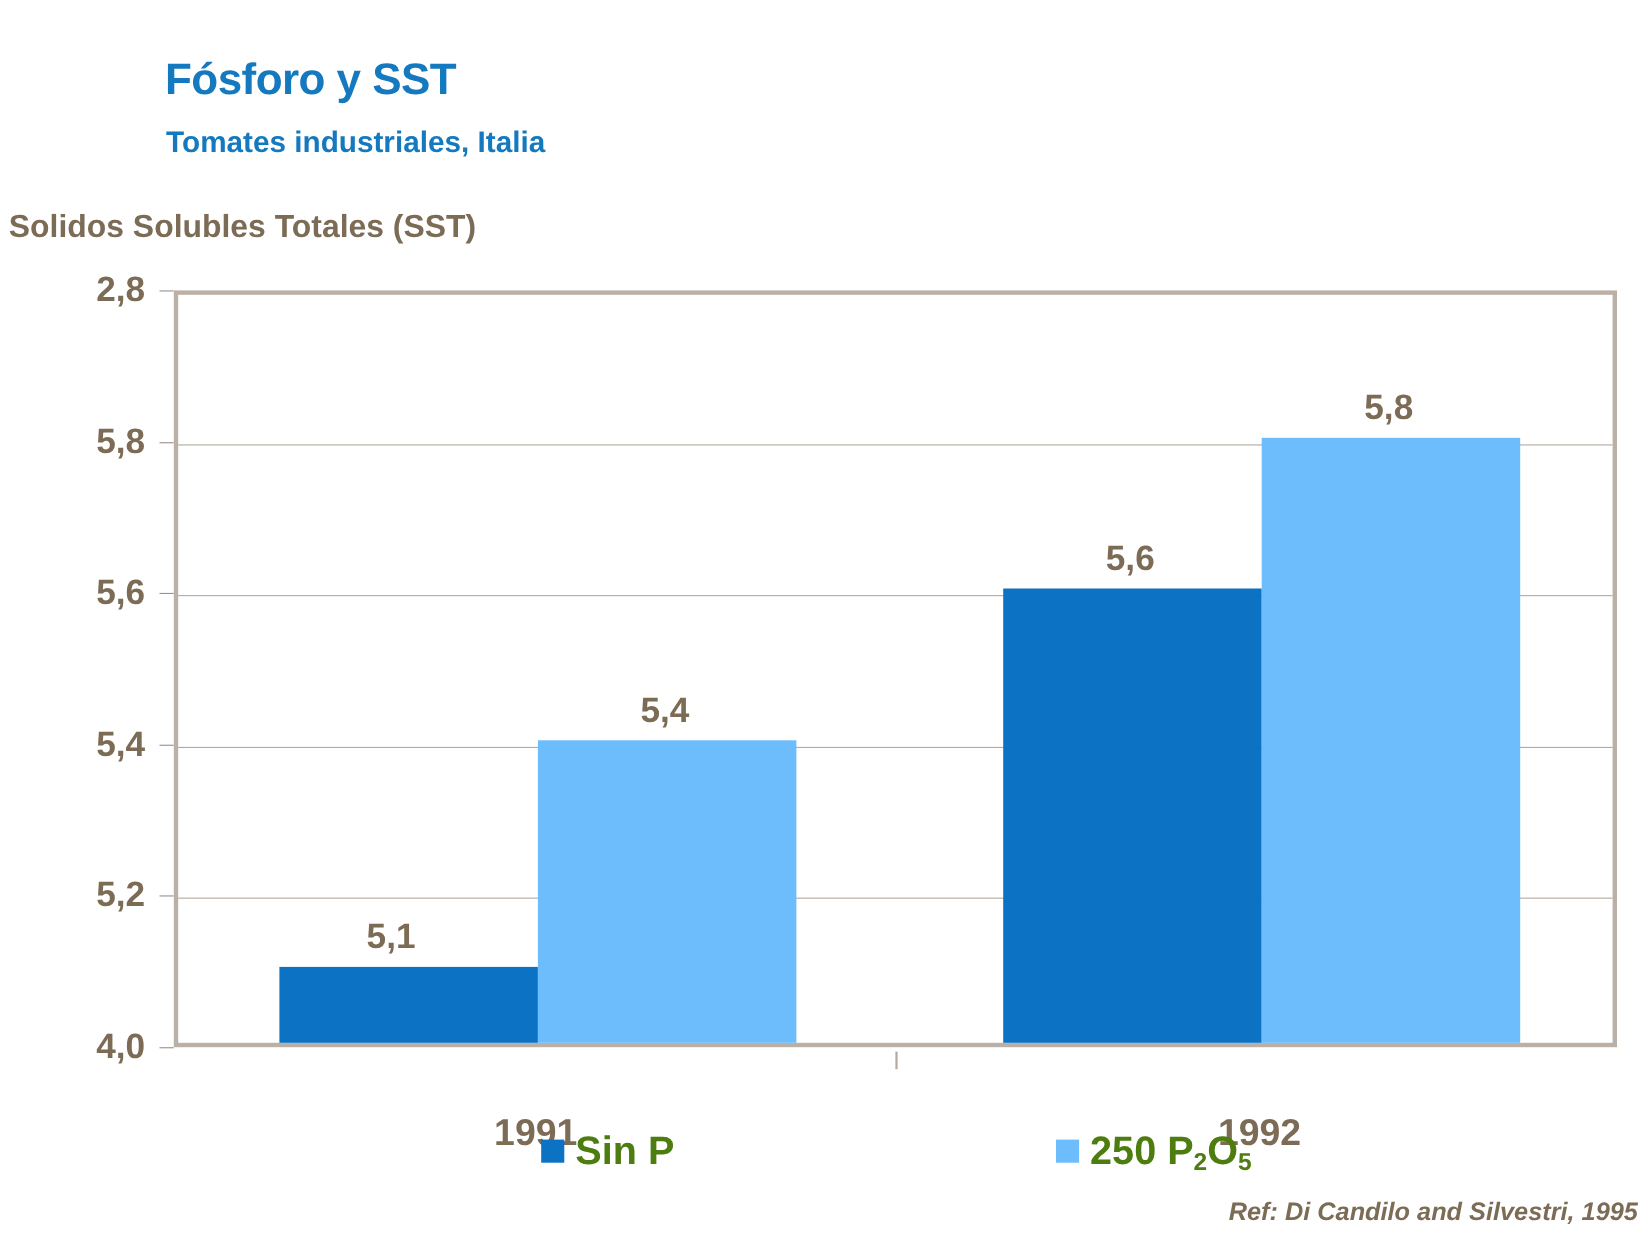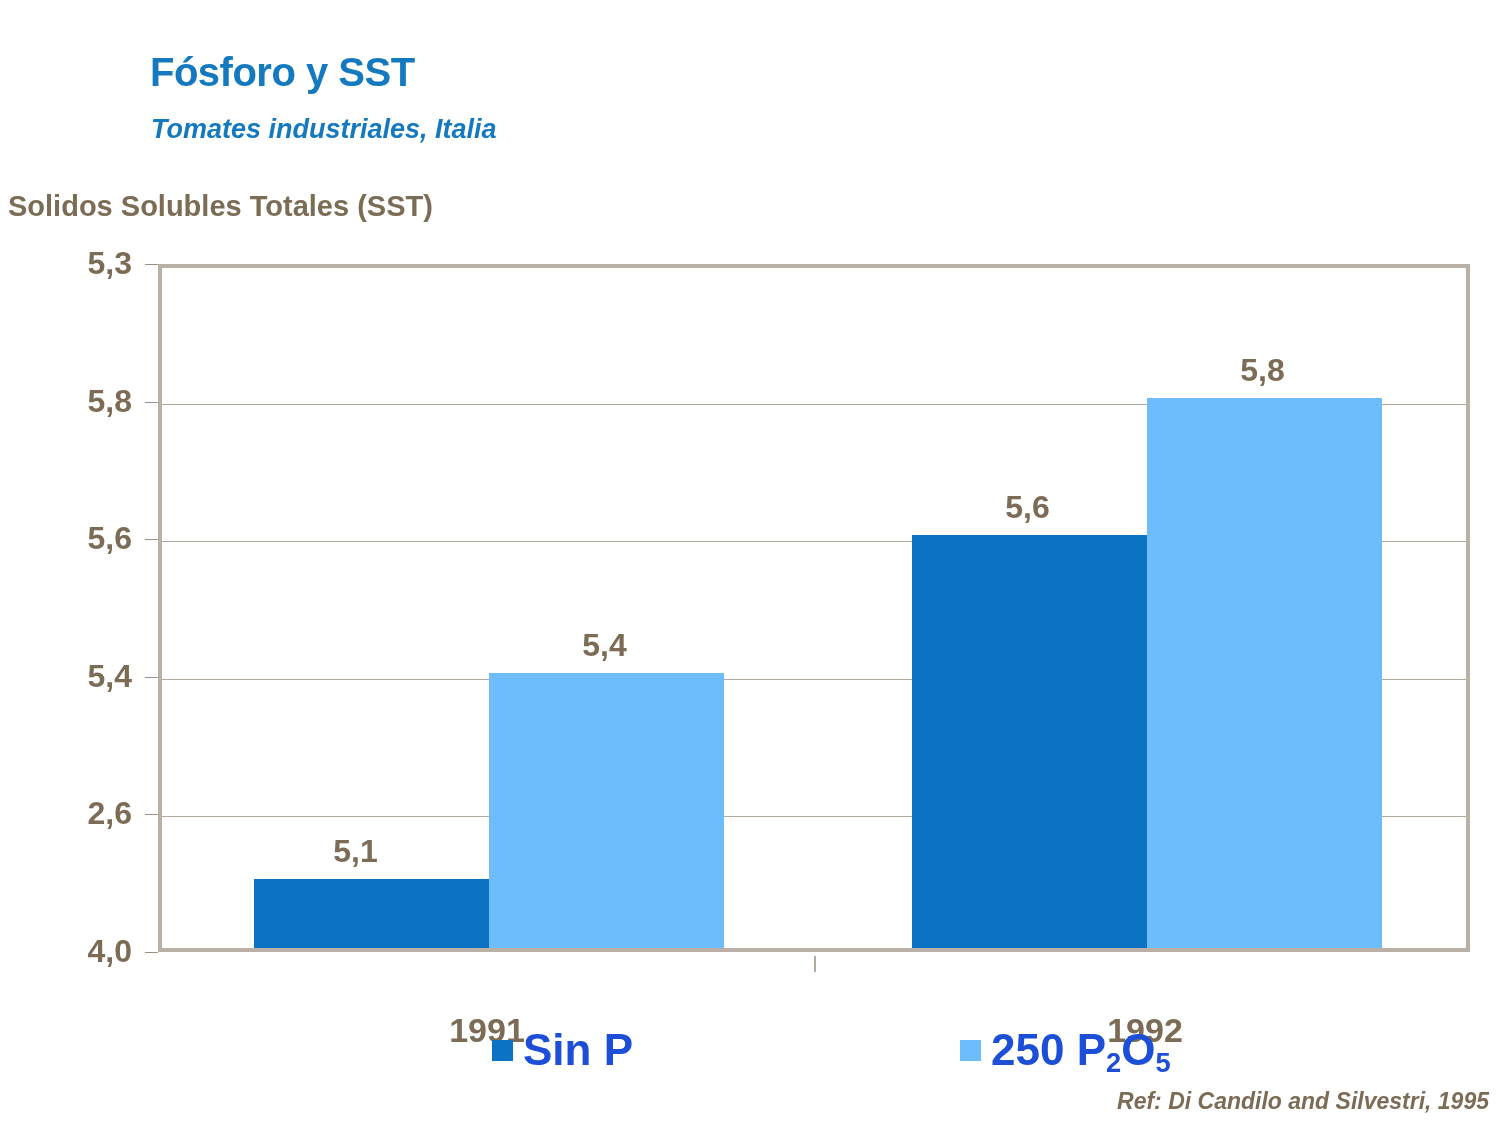--- a/index.html
+++ b/index.html
@@ -28,21 +28,20 @@
     white-space: nowrap;
   }
   #chart-subtitle {
     position: absolute;
     left: 151px;
     top: 114px;
     font-size: 27px;
     font-weight: bold;
     color: #1479BE;
     white-space: nowrap;
-    font-style: italic;
   }
   #axis-title {
     position: absolute;
     left: 8px;
     top: 190px;
     font-size: 29px;
     font-weight: bold;
     color: #7C6C56;
     white-space: nowrap;
   }
@@ -136,23 +135,23 @@
     gap: 10px;
     white-space: nowrap;
   }
   .legend-swatch {
     width: 21px;
     height: 21px;
     flex: 0 0 auto;
     display: inline-block;
   }
   .legend-label {
-    font-size: 44px;
-    font-weight: bold;
-    color: #1d4ed8;
+    font-size: 36px;
+    font-weight: bold;
+    color: #4d7c0f;
     line-height: 1;
   }
   .legend-label sub {
     font-size: 0.62em;
     vertical-align: baseline;
     position: relative;
     top: 0.26em;
   }
 
   
@@ -171,29 +170,29 @@
 <body>
 
 <div id="chart-title">Fósforo y SST</div>
 
 <div id="chart-subtitle">Tomates industriales,  Italia</div>
 
 <div id="axis-title">Solidos Solubles Totales (SST)</div>
 
 <div id="y-axis">
     <div class="ytick-mark" style="top: 264px;"></div>
-    <div class="ytick-label" style="top: 247px;">5,3</div>
+    <div class="ytick-label" style="top: 247px;">2,8</div>
     <div class="ytick-mark" style="top: 401.6px;"></div>
     <div class="ytick-label" style="top: 384.6px;">5,8</div>
     <div class="ytick-mark" style="top: 539.2px;"></div>
     <div class="ytick-label" style="top: 522.2px;">5,6</div>
     <div class="ytick-mark" style="top: 676.8px;"></div>
     <div class="ytick-label" style="top: 659.8px;">5,4</div>
     <div class="ytick-mark" style="top: 814.4px;"></div>
-    <div class="ytick-label" style="top: 797.4px;">2,6</div>
+    <div class="ytick-label" style="top: 797.4px;">5,2</div>
     <div class="ytick-mark" style="top: 952px;"></div>
     <div class="ytick-label" style="top: 935px;">4,0</div>
   </div>
 
 <div id="plot-frame">
     <div class="gridline" style="top: 135.6px;"></div>
     <div class="gridline" style="top: 273.2px;"></div>
     <div class="gridline" style="top: 410.8px;"></div>
     <div class="gridline" style="top: 548.4px;"></div>
     <div class="bar series-0" title="Sin P 1991: 5,1" style="left: 92px; width: 235px; height: 68.8px; background: rgb(11, 114, 196);"></div>

